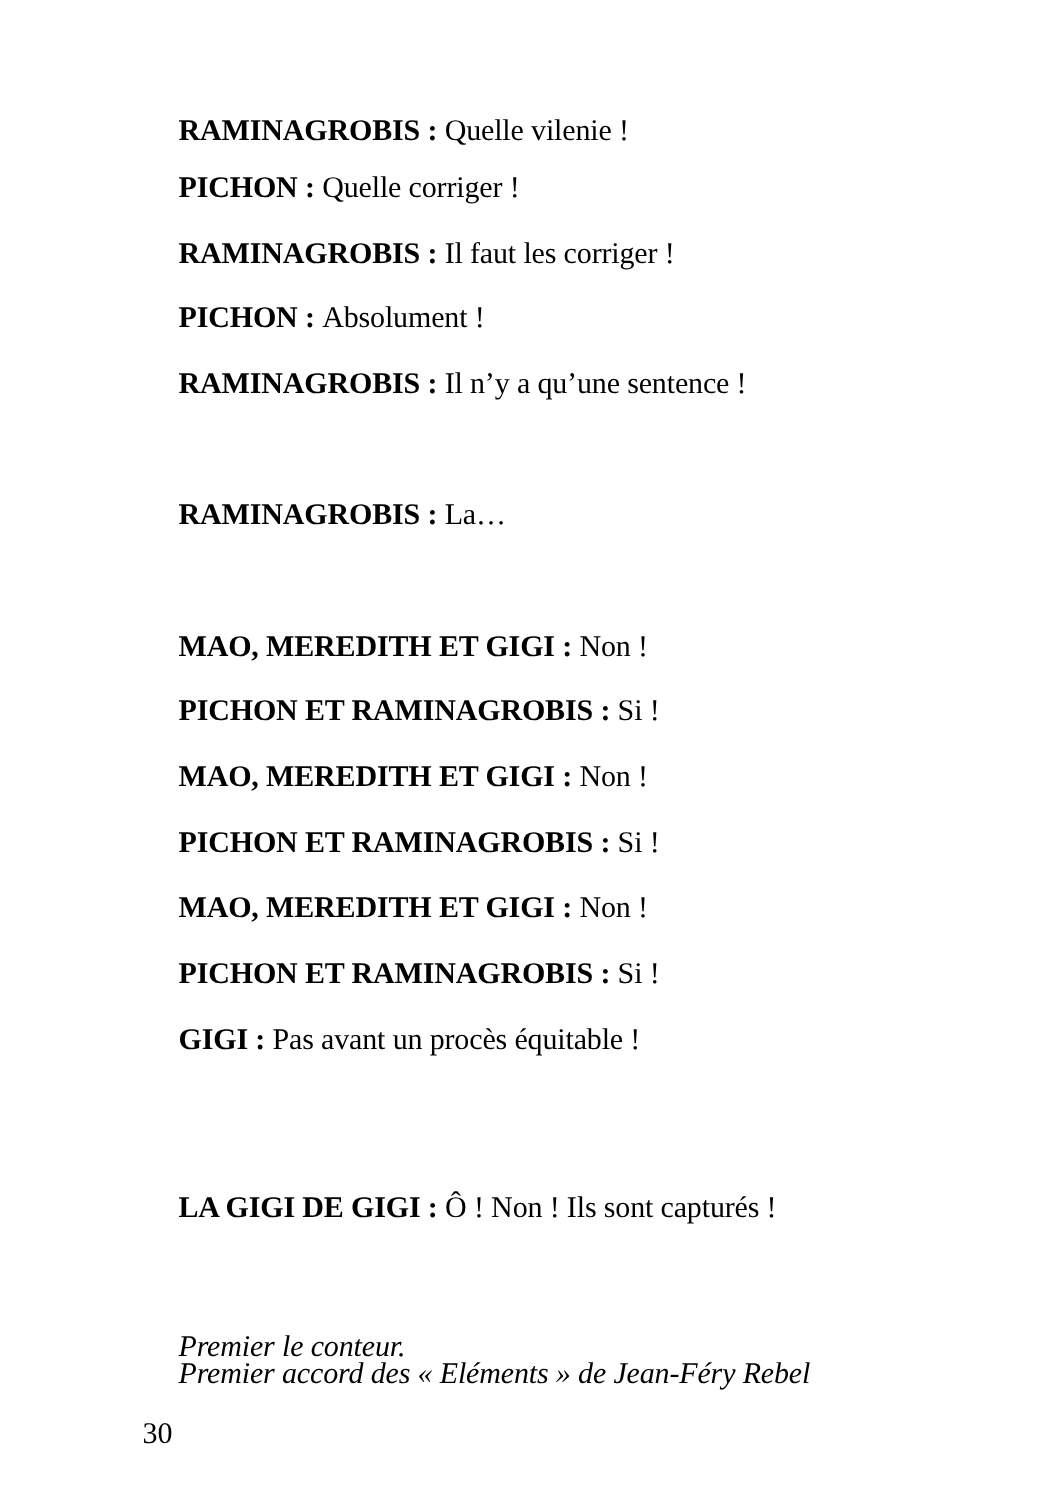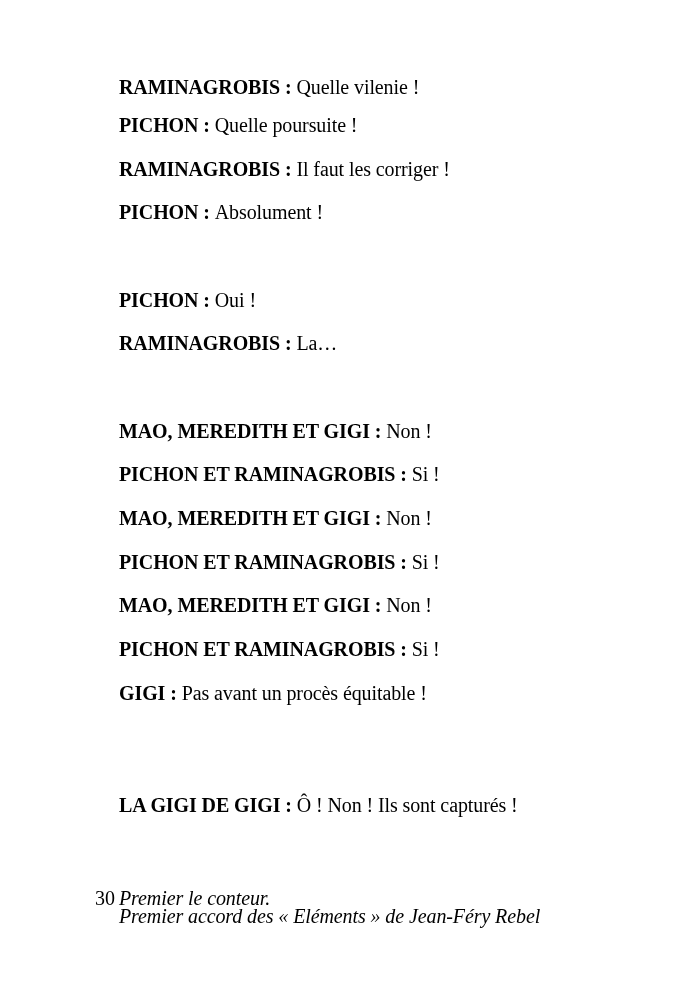--- a/index.html
+++ b/index.html
@@ -27,41 +27,41 @@
       font-size: 20px;
       line-height: 24px;
       white-space: nowrap;
       letter-spacing: -0.1px;
     }
     .speaker { font-weight: bold; margin-top: 36px; }
     .stage { font-style: italic; }
     .page-number {
       position: absolute;
       left: 95px;
-      top: 886px;
+      top: 944px;
       font-size: 20px;
       line-height: 24px;
       font-family: Liberation Serif, serif;
     }
   </style>
 </head>
 <body>
 
 <div class="page">
 
   <div class="line" style="top:75px"><span class="speaker">RAMINAGROBIS</span><span class="speaker"> : </span><span>Quelle vilenie !</span></div>
 
-  <div class="line" style="top:113px"><span class="speaker">PICHON</span><span class="speaker"> : </span><span>Quelle poursuite !</span></div>
+  <div class="line" style="top:113px"><span class="speaker">PICHON</span><span class="speaker"> : </span><span>Quelle corriger !</span></div>
 
   <div class="line" style="top:157px"><span class="speaker">RAMINAGROBIS</span><span class="speaker"> : </span><span>Il faut les corriger !</span></div>
 
   <div class="line" style="top:200px"><span class="speaker">PICHON</span><span class="speaker"> : </span><span>Absolument !</span></div>
 
+  <div class="line" style="top:244px"><span class="speaker">RAMINAGROBIS</span><span class="speaker"> : </span><span>Il n’y a qu’une sentence !</span></div>
 
-  <div class="line" style="top:288px"><span class="speaker">PICHON</span><span class="speaker"> : </span><span>Oui !</span></div>
 
   <div class="line" style="top:331px"><span class="speaker">RAMINAGROBIS</span><span class="speaker"> : </span><span>La…</span></div>
 
 
   <div class="line" style="top:419px"><span class="speaker">MAO, MEREDITH ET GIGI</span><span class="speaker"> : </span><span>Non !</span></div>
 
   <div class="line" style="top:462px"><span class="speaker">PICHON ET RAMINAGROBIS</span><span class="speaker"> : </span><span>Si !</span></div>
 
   <div class="line" style="top:506px"><span class="speaker">MAO, MEREDITH ET GIGI</span><span class="speaker"> : </span><span>Non !</span></div>
 

